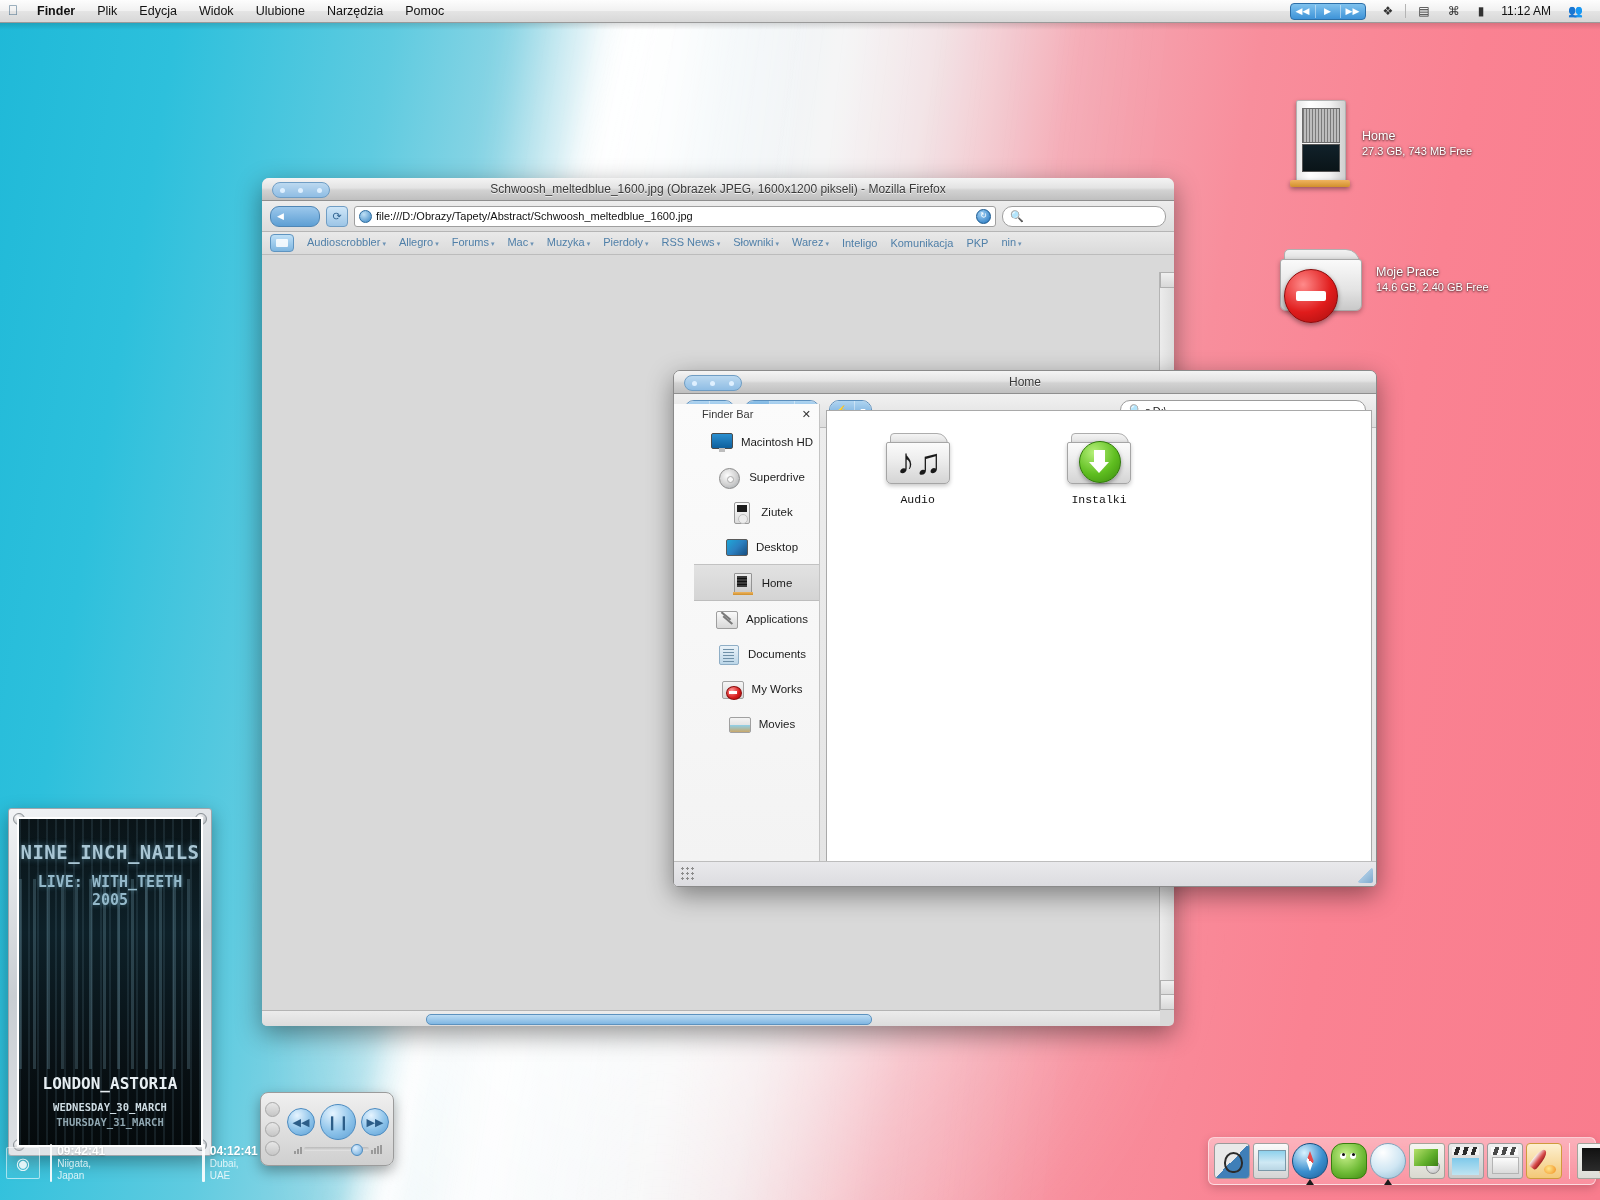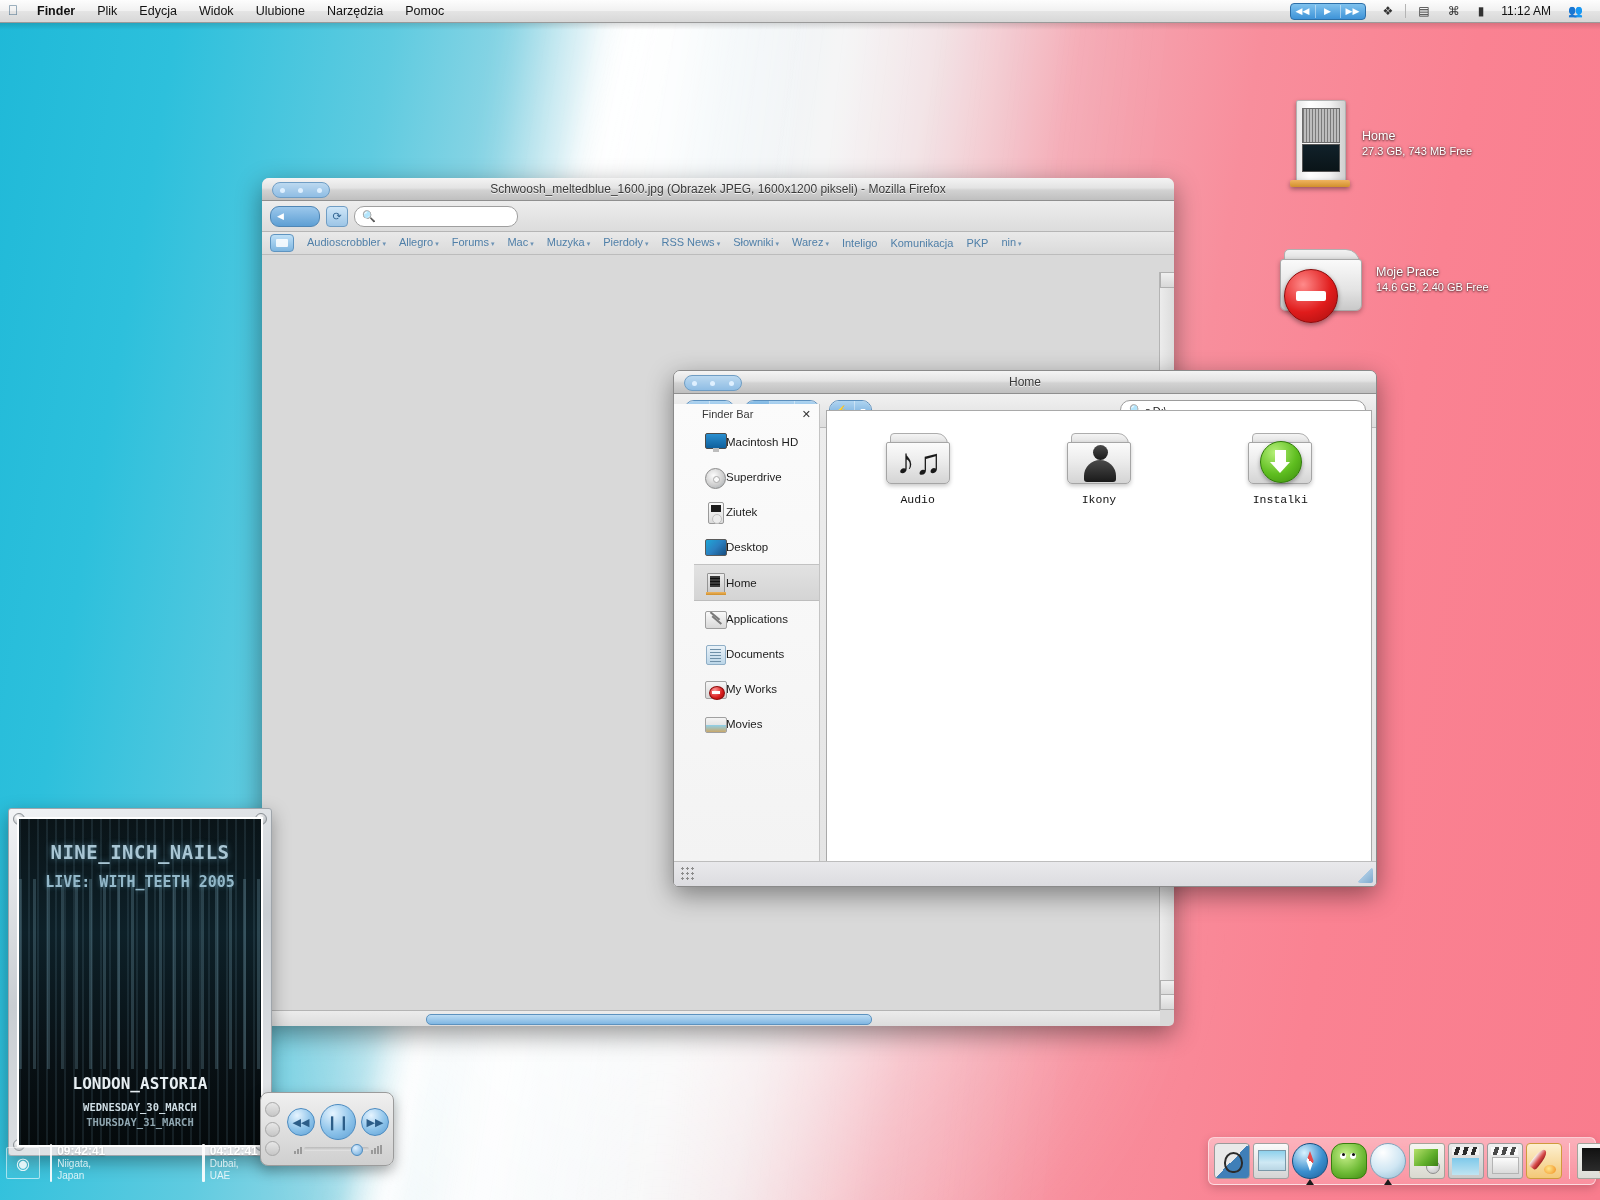--- a/index.html
+++ b/index.html
@@ -184,22 +184,22 @@
   .aqua-seg > div:last-child{border-right:none;}
   .aqua-seg > div.on{background:linear-gradient(180deg,#8cc0e8,#4a8cc8);}
   .fd-search{margin-left:auto;width:228px;height:19px;background:#fff;border:1px solid #9c9c9c;
     border-radius:10px;display:flex;align-items:center;padding:0 8px;gap:3px;font-size:11px;color:#222;}
   .fd-body{position:absolute;left:0;right:0;top:33px;bottom:25px;display:flex;}
   .fd-sidebar{width:125px;background:linear-gradient(180deg,#fbfbfb,#f3f3f3);
     border-right:1px solid #c4c4c4;display:flex;flex-direction:column;padding-left:20px;}
   .fd-sb-head{height:20px;display:flex;align-items:center;justify-content:space-between;
     padding:0 8px;font-size:11px;color:#3a3a3a;}
   .fd-sb-head .x{font-size:11px;color:#333;}
-  .fd-sb-item{height:35px;display:flex;align-items:center;padding-left:10px;
-    font-size:11.5px;color:#1c1c1c;}
+  .fd-sb-item{height:35px;display:flex;align-items:center;gap:9px;padding-left:10px;
+    font-size:11.5px;color:#1c1c1c;justify-content:center;}
   .fd-sb-item.sel{background:linear-gradient(180deg,#e2e2e2,#d4d4d4);
     border-top:1px solid #c2c2c2;border-bottom:1px solid #bdbdbd;}
   .sb-ico{width:22px;height:20px;flex:none;position:relative;}
   .fd-main{flex:1;padding:6px;}
   .fd-canvas{width:100%;height:100%;background:#fff;border:1px solid #a9a9a9;
     display:grid;grid-template-columns:repeat(3,1fr);grid-auto-rows:152px;
     padding-top:8px;justify-items:center;align-items:start;}
   .fd-file{width:140px;display:flex;flex-direction:column;align-items:center;gap:6px;padding-top:12px;}
   .fd-file .nm{font-size:11.5px;color:#111;font-family:Liberation Mono, monospace;}
   .fd-status{position:absolute;left:0;right:0;bottom:0;height:24px;
@@ -301,21 +301,21 @@
   .sb-works:after{content:"";position:absolute;left:3px;top:4px;width:14px;height:12px;border-radius:50%;
     background:radial-gradient(circle at 35% 28%,#ff9a9a,#d61a1a 60%,#9e0b0b);border:1px solid #8d0a0a;}
   .sb-works:before{content:"";position:absolute;left:6px;top:9px;width:8px;height:3px;background:#fff;z-index:2;}
   .sb-movies{position:absolute;left:1px;top:3px;width:20px;height:14px;
     background:linear-gradient(180deg,#f4f4f4,#d4d4d4);border:1px solid #a0a0a0;border-radius:2px;
     overflow:hidden;}
   .sb-movies:after{content:"";position:absolute;left:0;bottom:0;width:20px;height:7px;
     background:linear-gradient(180deg,#8fd0ea,#caa86a);}
 
   
-  #poster{position:absolute;left:8px;top:808px;width:264px;height:348px;
+  #poster{position:absolute;left:8px;top:808px;width:204px;height:348px;
     background:linear-gradient(160deg,#f2f4f6,#c8cdd2 45%,#e8ebee);
     border:1px solid #9fa5ab;border-radius:3px;
     box-shadow:0 6px 18px rgba(0,0,0,.35);padding:8px;box-sizing:border-box;}
   #poster .inner{width:100%;height:100%;background:#000;border:2px solid #fff;box-sizing:border-box;
     position:relative;overflow:hidden;}
   .pstr-bg{position:absolute;inset:0;
     background:
       repeating-linear-gradient(90deg, rgba(120,160,180,.14) 0 2px, rgba(0,0,0,0) 2px 9px),
       linear-gradient(180deg,#0a1418 0%,#0d2028 35%,#081014 75%,#050a0c 100%);}
   .pstr-streaks{position:absolute;left:0;top:60px;width:100%;height:190px;
@@ -500,20 +500,25 @@
       <i></i>
       <i></i>
       <i></i>
     </div>
     <div class="title">Schwoosh_meltedblue_1600.jpg (Obrazek JPEG, 1600x1200 pikseli) - Mozilla Firefox</div>
   </div>
 
   <div class="ff-nav">
     <div class="ff-back">◀</div>
     <div class="ff-reload">⟳</div>
+    <div class="ff-urlbar">
+      <div class="ff-url-ico"></div>
+      <div class="ff-url-txt">file:///D:/Obrazy/Tapety/Abstract/Schwoosh_meltedblue_1600.jpg</div>
+      <div class="ff-go">↻</div>
+    </div>
     <div class="ff-search">
       <span>🔍</span>
       <span></span>
     </div>
   </div>
 
   <div class="ff-bookmarks">
     <div class="ff-bm-folder"></div>
     <div class="ff-bm"><span>Audioscrobbler</span><span class="caret">▾</span></div>
     <div class="ff-bm"><span>Allegro</span><span class="caret">▾</span></div>
@@ -643,31 +648,20 @@
           <div class="fi">
             <div class="fi-back"></div>
               <div class="fi-front"></div>
             <div class="fi-emb emb-note">♪♫</div>
           </div>
           <div class="nm">Audio</div>
         </div>
 
 
 
-        <div class="fd-file">
-          <div class="fi">
-            <div class="fi-back"></div>
-              <div class="fi-front"></div>
-            <div class="fi-emb emb-person">
-                <i></i>
-                <b></b>
-              </div>
-          </div>
-          <div class="nm">Ikony</div>
-        </div>
 
         <div class="fd-file">
           <div class="fi">
             <div class="fi-back"></div>
               <div class="fi-front"></div>
             <div class="fi-emb emb-dl"></div>
           </div>
           <div class="nm">Instalki</div>
         </div>
 

